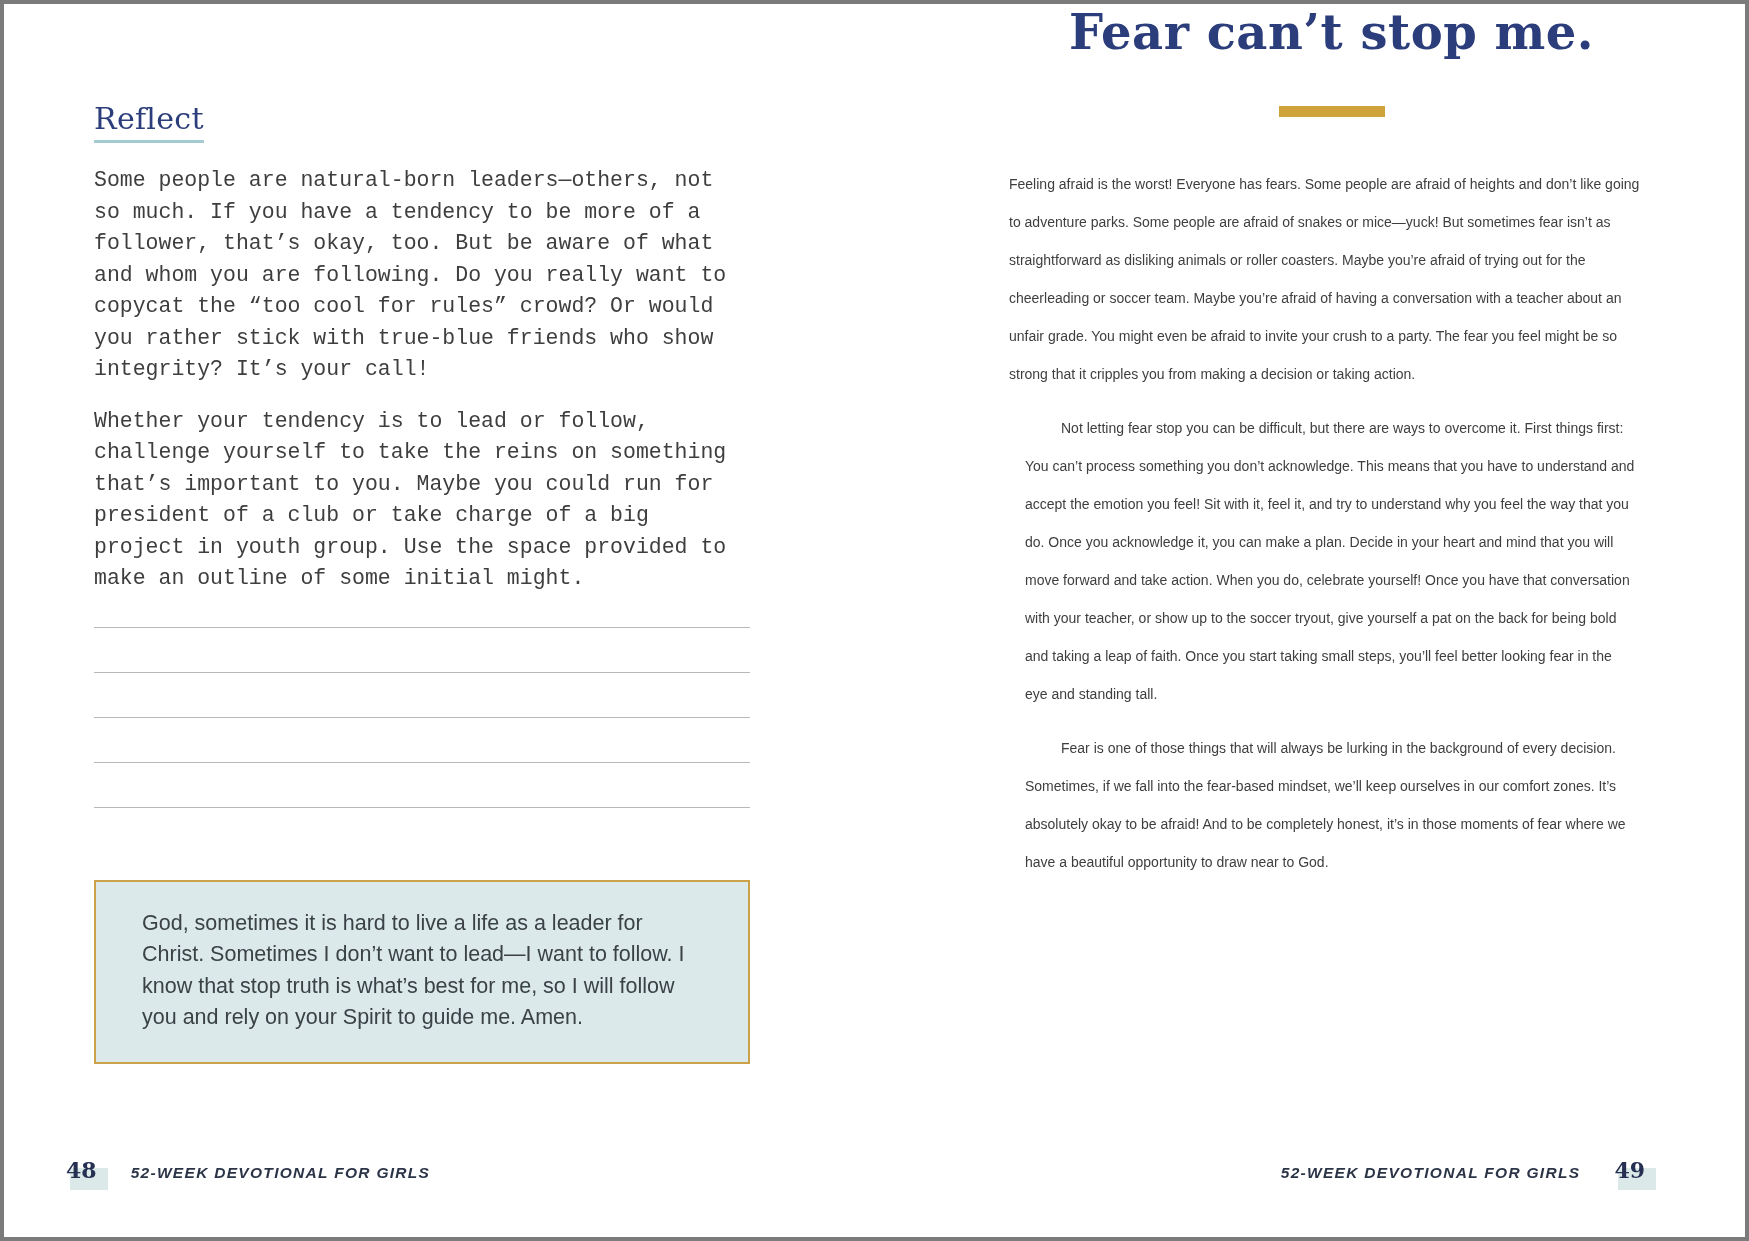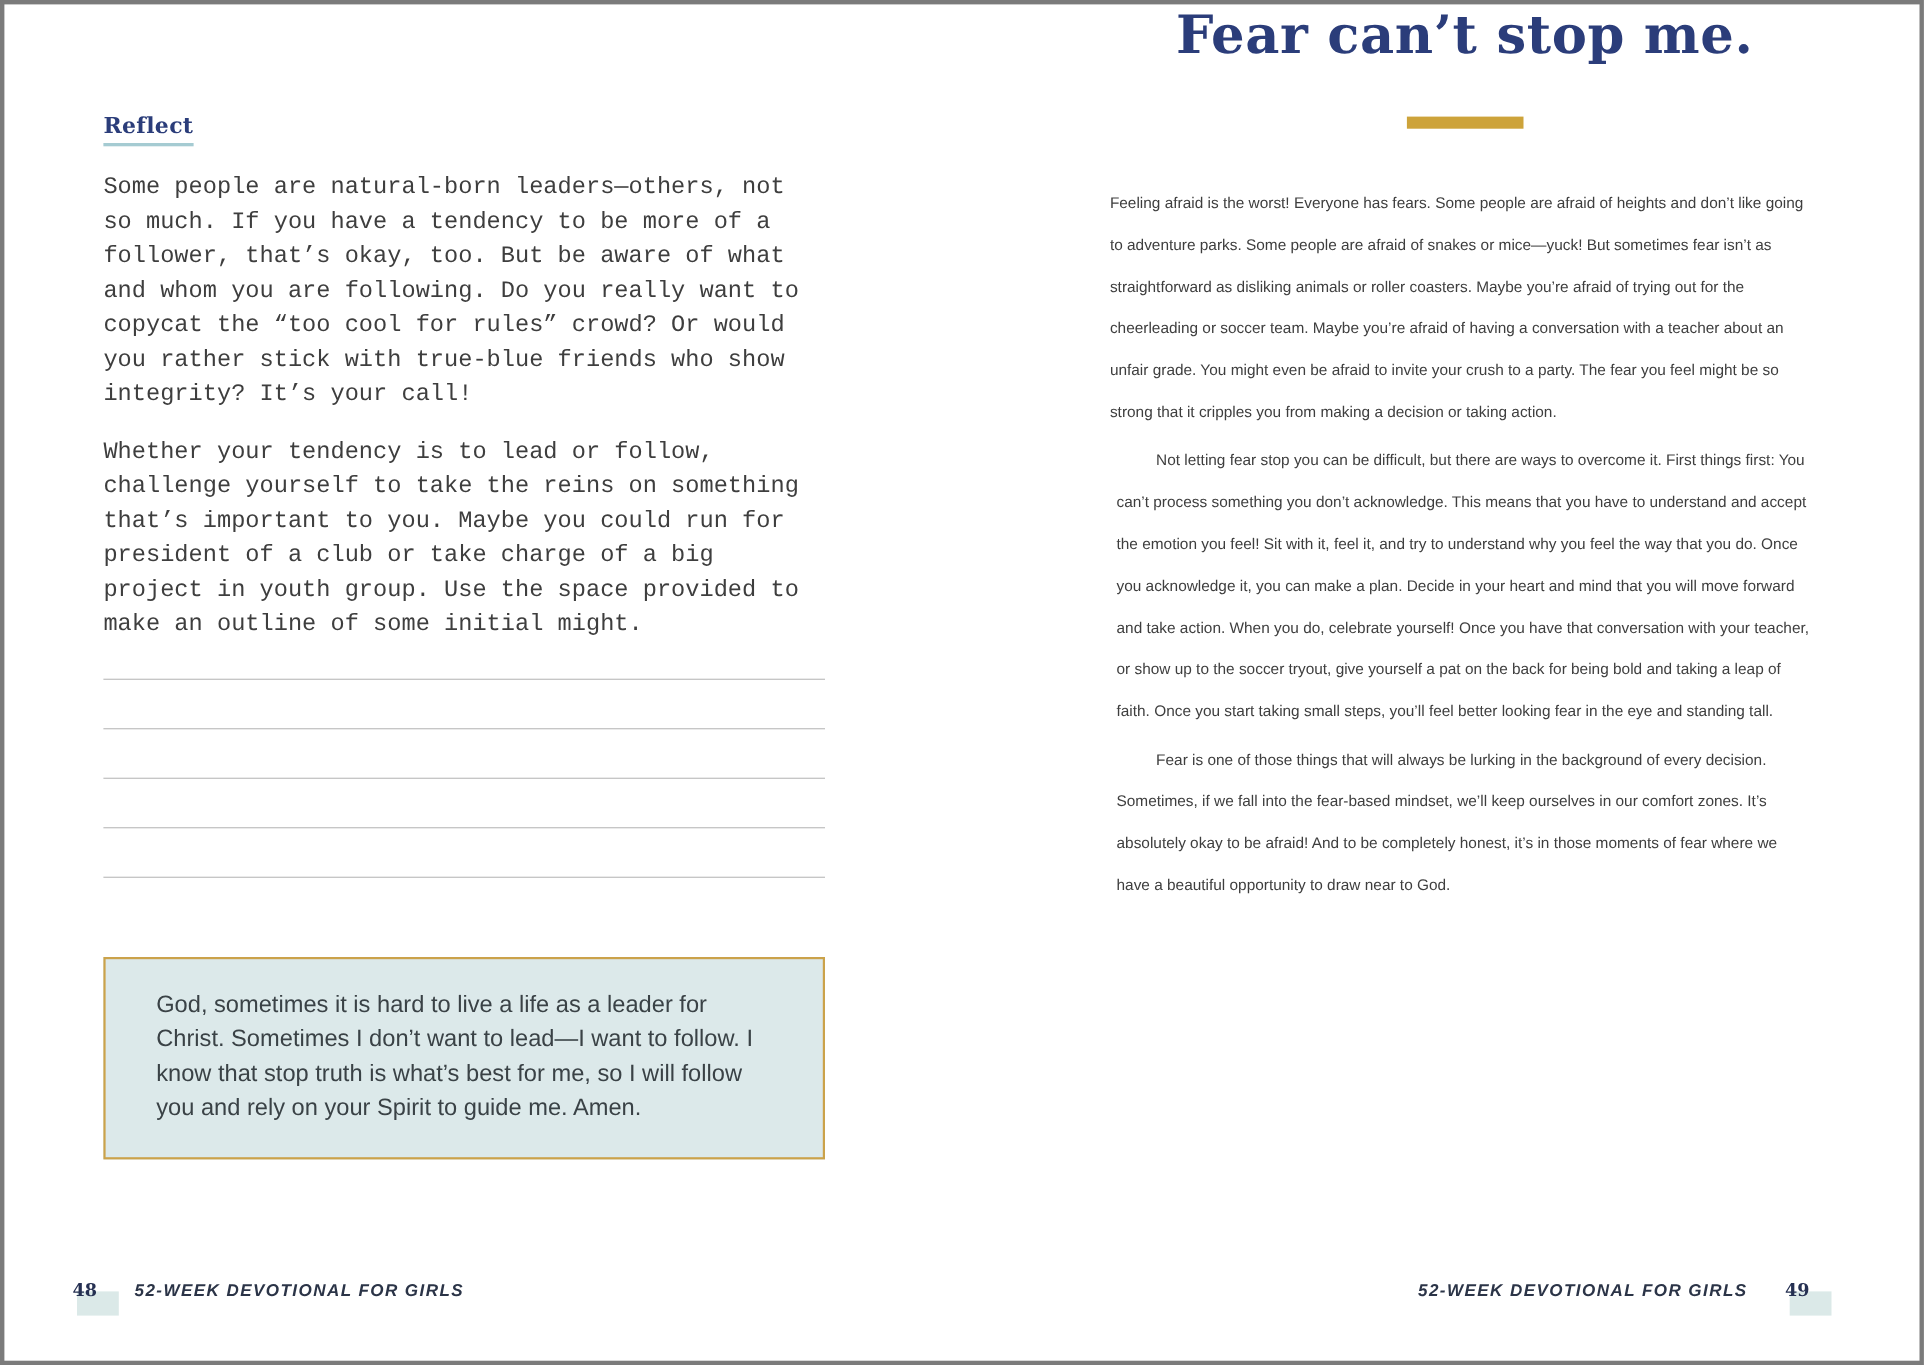--- a/index.html
+++ b/index.html
@@ -13,21 +13,21 @@
     font-family: "Liberation Sans", sans-serif;
     color: var(--body_text, #3e3e3e);
   }
   .col { position: absolute; top: 0; }
   .col-left  { left: 90px;  width: 656px; }
   .col-right { left: 1005px; width: 645px; }
 
   .section-heading {
     margin: 0; padding-top: 100px;
     font-family: "DejaVu Serif", serif;
-    font-weight: 700; font-size: 20px; line-height: 1.0;
+    font-weight: 400; font-size: 30px; line-height: 1.0;
     color: var(--navy, #2b3d7a);
     letter-spacing: 0.3px;
   }
   .section-heading .underlined {
     display: inline-block;
     padding-bottom: 6px;
     border-bottom: 3px solid var(--underline_blue, #a5cbd2);
   }
   .section-heading.respond { padding-top: 34px; }
 
@@ -62,39 +62,39 @@
     color: var(--navy, #2b3d7a);
     text-align: center; letter-spacing: 0.5px;
     white-space: nowrap;
   }
   .gold-divider {
     width: 106px; height: 11px;
     margin: 44px auto 0 auto;
     background: var(--gold, #cda33a);
   }
   .devotional-text { margin: 48px 0 0 0; font-size: 14px; line-height: 38px; }
-  .devotional-text.indented { margin: 6px; text-indent: 36px; }
+  .devotional-text.indented { margin: 16px; text-indent: 36px; }
 
   .footer {
     position: absolute; bottom: 54px;
     display: flex; align-items: baseline; gap: 34px;
   }
   .footer-left  { left: 62px; }
   .footer-right { right: 100px; }
   .running-title {
     font-size: 15.5px; font-weight: 700;
     letter-spacing: 1.3px;
     color: var(--footer_text, #2b3447);
     white-space: nowrap;
     font-style: italic;
   }
   .pagenum {
     position: relative; display: inline-block;
     font-family: "DejaVu Serif", serif;
-    font-weight: 700; font-size: 16px;
+    font-weight: 700; font-size: 22px;
     color: #253052;
   }
   .pagenum-bg {
     position: absolute; left: 4px; top: 11px;
     width: 38px; height: 22px;
     background: var(--pagenum_bg, #dbe9e8);
   }
   .pagenum-num { position: relative; }
 </style>
 </head>

